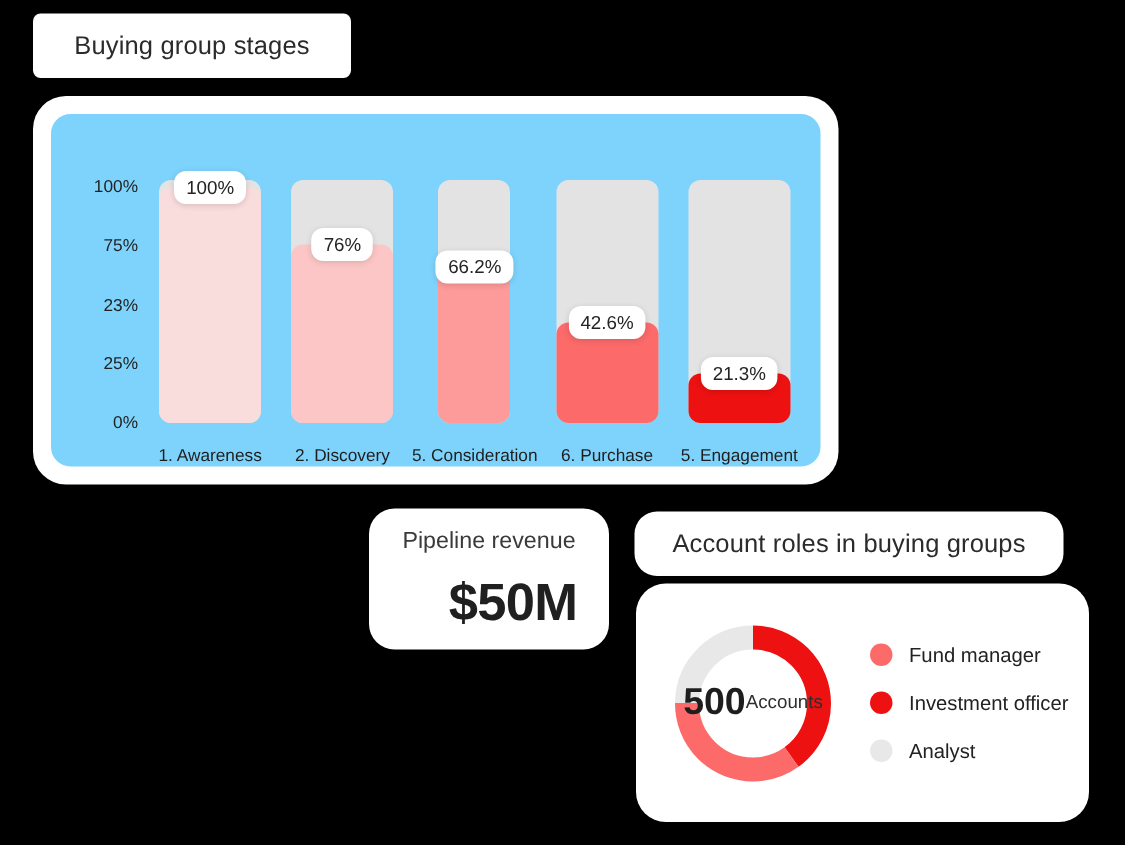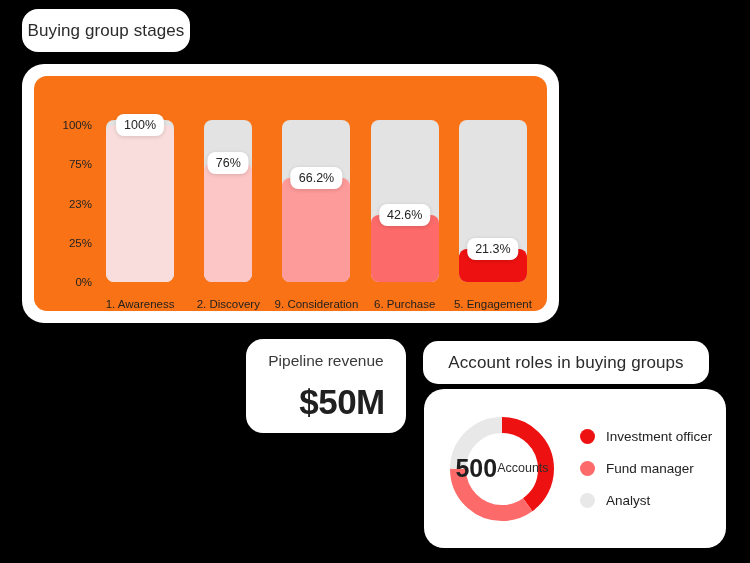--- a/index.html
+++ b/index.html
@@ -40,23 +40,23 @@
     background: #ffffff;
     border-radius: 20px;
     box-sizing: border-box;
     box-shadow: 0 3px 10px rgba(0,0,0,0.28);
   }
 
   
   #pill-buying-group-stages {
     left: 22px;
     top: 9px;
-    width: 168px;
+    width: 212px;
     height: 43px;
-    border-radius: 16px;
+    border-radius: 5px;
   }
   #pill-account-roles {
     left: 423px;
     top: 341px;
     width: 286px;
     height: 43px;
     border-radius: 15px;
   }
 
   
@@ -64,21 +64,21 @@
     left: 22px;
     top: 64px;
     width: 537px;
     height: 259px;
     border-radius: 22px;
     padding: 12px;
   }
   .plot-area {
     width: 100%;
     height: 100%;
-    background: #f97316;
+    background: #7dd3fc;
     border-radius: 13px;
     position: relative;
     box-sizing: border-box;
   }
 
   
   .y-axis {
     position: absolute;
     left: 12px;
     top: 0;
@@ -251,33 +251,33 @@
     <div class="bars" id="bars">
         <div class="bar-col" style="left: 0%; width: 20%;">
           <div style="position: absolute; left: 50%; transform: translateX(-50%); width: 68px; top: 0px; bottom: 0px;">
             <div class="bar-track" style="background: rgb(227, 227, 227); top: 44px; height: 162px;"></div>
             <div class="bar-fill" style="background: rgb(249, 220, 220); top: 49px; height: 157px;"></div>
             <div class="bar-value" style="top: 49px;">100%</div>
             <div class="bar-label" style="top: 222px;">1. Awareness</div>
           </div>
         </div>
         <div class="bar-col" style="left: 20%; width: 20%;">
-          <div style="position: absolute; left: 50%; transform: translateX(-50%); width: 48px; top: 0px; bottom: 0px;">
+          <div style="position: absolute; left: 50%; transform: translateX(-50%); width: 68px; top: 0px; bottom: 0px;">
             <div class="bar-track" style="background: rgb(227, 227, 227); top: 44px; height: 162px;"></div>
             <div class="bar-fill" style="background: rgb(252, 198, 198); top: 86.68px; height: 119.32px;"></div>
             <div class="bar-value" style="top: 86.68px;">76%</div>
             <div class="bar-label" style="top: 222px;">2. Discovery</div>
           </div>
         </div>
         <div class="bar-col" style="left: 40%; width: 20%;">
-          <div style="position: absolute; left: 50%; transform: translateX(-50%); width: 68px; top: 0px; bottom: 0px;">
+          <div style="position: absolute; left: 50%; transform: translateX(-50%); width: 48px; top: 0px; bottom: 0px;">
             <div class="bar-track" style="background: rgb(227, 227, 227); top: 44px; height: 162px;"></div>
             <div class="bar-fill" style="background: rgb(253, 154, 154); top: 102.066px; height: 103.934px;"></div>
             <div class="bar-value" style="top: 102.066px;">66.2%</div>
-            <div class="bar-label" style="top: 222px;">9. Consideration</div>
+            <div class="bar-label" style="top: 222px;">5. Consideration</div>
           </div>
         </div>
         <div class="bar-col" style="left: 60%; width: 20%;">
           <div style="position: absolute; left: 50%; transform: translateX(-50%); width: 68px; top: 0px; bottom: 0px;">
             <div class="bar-track" style="background: rgb(227, 227, 227); top: 44px; height: 162px;"></div>
             <div class="bar-fill" style="background: rgb(252, 106, 106); top: 139.118px; height: 66.882px;"></div>
             <div class="bar-value" style="top: 139.118px;">42.6%</div>
             <div class="bar-label" style="top: 222px;">6. Purchase</div>
           </div>
         </div>
@@ -309,25 +309,25 @@
         <circle cx="56" cy="56" r="44" fill="none" stroke="#fc6a6a" stroke-width="16" stroke-dasharray="96.76105373056562 179.69909978533616" stroke-dashoffset="-110.5840614063607"></circle>
         <circle cx="56" cy="56" r="44" fill="none" stroke="#e8e8e8" stroke-width="16" stroke-dasharray="69.11503837897544 207.34511513692632" stroke-dashoffset="-207.34511513692632"></circle>
       </svg>
     <div id="donut-center">
       <div id="donut-value">500</div>
       <div id="donut-unit">Accounts</div>
     </div>
   </div>
   <div id="donut-legend">
       <div class="legend-item">
+        <span class="legend-dot" style="background: rgb(252, 106, 106);"></span>
+        <span class="legend-text">Fund manager</span>
+      </div>
+      <div class="legend-item">
         <span class="legend-dot" style="background: rgb(238, 17, 17);"></span>
         <span class="legend-text">Investment officer</span>
-      </div>
-      <div class="legend-item">
-        <span class="legend-dot" style="background: rgb(252, 106, 106);"></span>
-        <span class="legend-text">Fund manager</span>
       </div>
       <div class="legend-item">
         <span class="legend-dot" style="background: rgb(232, 232, 232);"></span>
         <span class="legend-text">Analyst</span>
       </div>
     </div>
 </div>
 
 </body></html>

